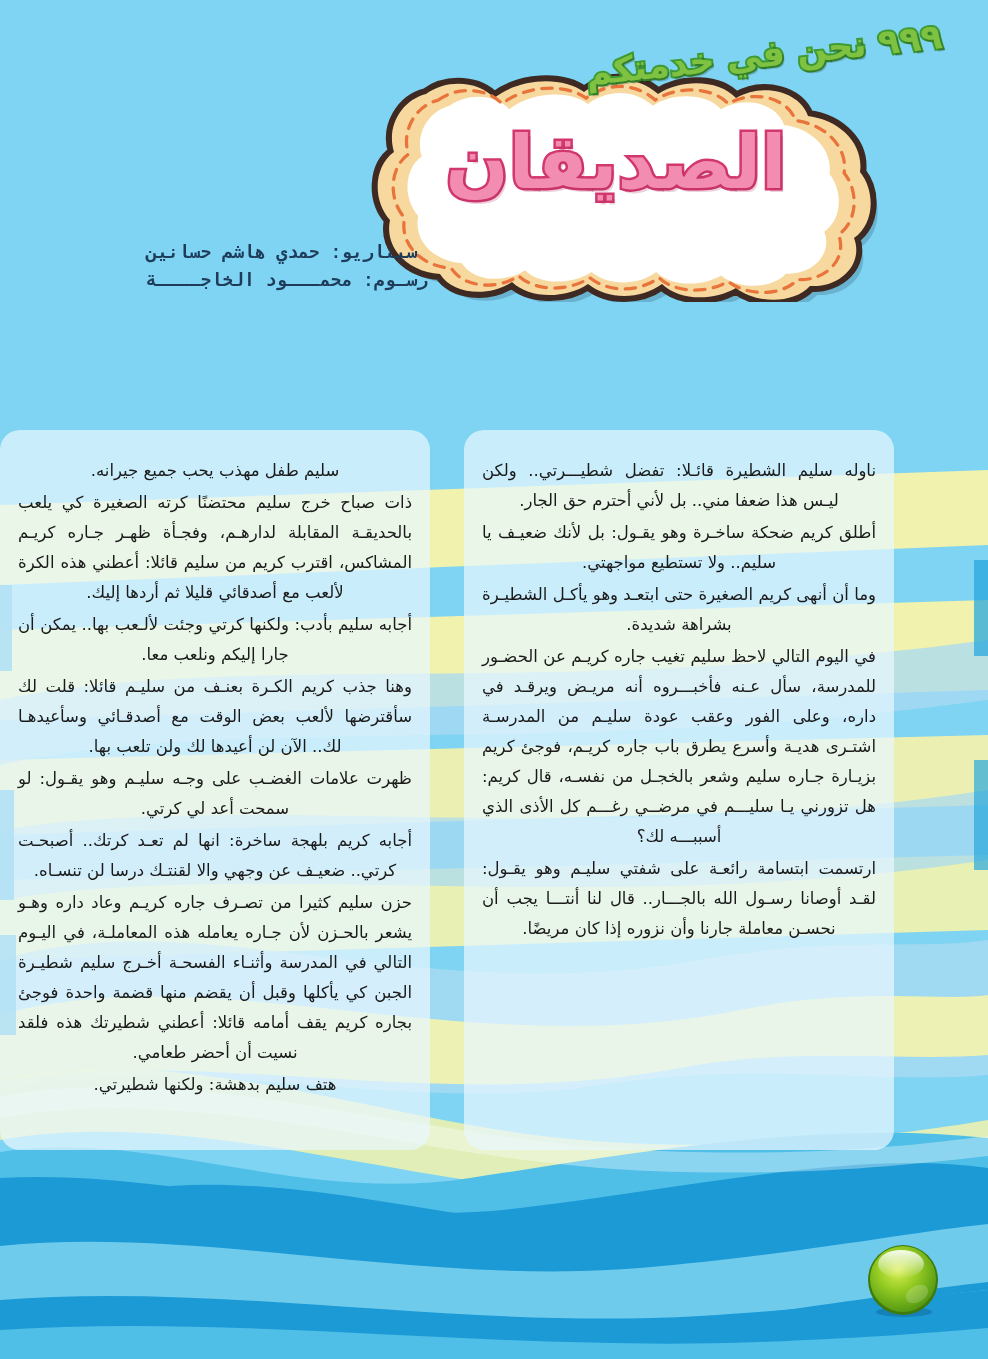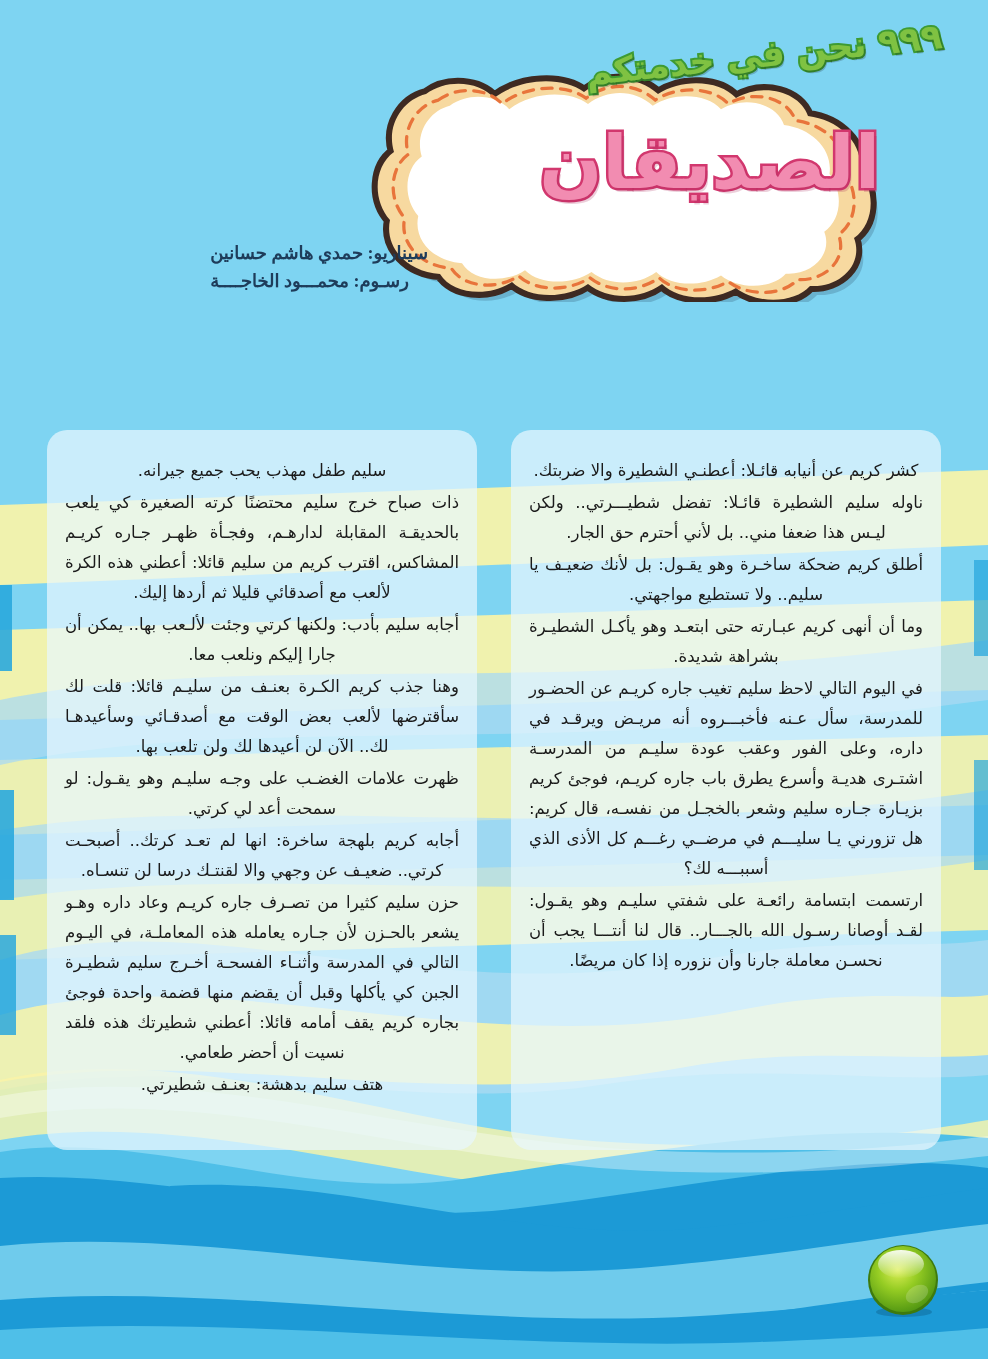--- a/index.html
+++ b/index.html
@@ -56,60 +56,59 @@
     top: 72px;
     width: 528px;
     height: 230px;
     z-index: 30;
   }
   .plaque-svg { display:block; width: 528px; height: 230px; }
   .plaque-title {
     position: absolute;
     left: 0; right: 0;
     top: 52px;
-    text-align: right;
+    text-align: center;
     font-family: "DejaVu Sans", sans-serif;
     font-size: 74px;
     font-weight: bold;
     color: #F28CB1;
     -webkit-text-stroke: 5px #D2376E;
     paint-order: stroke fill;
     direction: rtl;
     line-height: 1.05;
     text-shadow: 3px 4px 0 rgba(170,40,90,0.22);
   }
 
   
   .credits {
     position: absolute;
     right: 560px;
     top: 240px;
     z-index: 35;
     text-align: left;
     direction: rtl;
-    font-family: Liberation Serif, serif;
+    font-family: Liberation Mono, monospace;
     font-size: 18px;
     font-weight: bold;
     color: #1E3C5A;
     line-height: 1.55;
     white-space: nowrap;
   }
   .credits div { display: block; }
 
   
   .columns {
     position: absolute;
     top: 430px;
     left: 0;
     width: 988px;
     height: 720px;
     z-index: 20;
     display: flex;
     flex-direction: row-reverse;
-    justify-content: center;
     gap: 34px;
   }
   .col {
     position: relative;
     width: 430px;
     border-radius: 20px;
     background: rgba(232, 246, 253, 0.72);
     padding: 26px 18px 22px 18px;
     box-sizing: border-box;
   }
@@ -226,28 +225,27 @@
   <div class="columns">
 
     <div class="col">
       <p>سليم طفل مهذب يحب جميع جيرانه.</p>
       <p>ذات صباح خرج سليم محتضنًا كرته الصغيرة كي يلعب بالحديقـة المقابلة لدارهـم، وفجـأة ظهـر جـاره كريـم المشاكس، اقترب كريم من سليم قائلا: أعطني هذه الكرة لألعب مع أصدقائي قليلا ثم أردها إليك.</p>
       <p>أجابه سليم بأدب: ولكنها كرتي وجئت لألـعب بها.. يمكن أن جارا إليكم ونلعب معا.</p>
       <p>وهنا جذب كريم الكـرة بعنـف من سليـم قائلا: قلت لك سأقترضها لألعب بعض الوقت مع أصدقـائي وسأعيدهـا لك.. الآن لن أعيدها لك ولن تلعب بها.</p>
       <p>ظهرت علامات الغضـب على وجـه سليـم وهو يقـول: لو سمحت أعد لي كرتي.</p>
       <p>أجابه كريم بلهجة ساخرة: انها لم تعـد كرتك.. أصبحـت كرتي.. ضعيـف عن وجهي والا لقنتـك درسا لن تنسـاه.</p>
       <p>حزن سليم كثيرا من تصـرف جاره كريـم وعاد داره وهـو يشعر بالحـزن لأن جـاره يعامله هذه المعاملـة، في اليـوم التالي في المدرسة وأثنـاء الفسحـة أخـرج سليم شطيـرة الجبن كي يأكلها وقبل أن يقضم منها قضمة واحدة فوجئ بجاره كريم يقف أمامه قائلا: أعطني شطيرتك هذه فلقد نسيت أن أحضر طعامي.</p>
-      <p>هتف سليم بدهشة: بعنـف شطيرتي.</p>
+      <p>هتف سليم بدهشة: ولكنها شطيرتي.</p>
     </div>
 
     <div class="col">
-      <p>كشر كريم عن أنيابه قائـلا: أعطنـي الشطيرة والا ضربتك.</p>
       <p>ناوله سليم الشطيرة قائـلا: تفضل شطيـــرتي.. ولكن ليـس هذا ضعفا مني.. بل لأني أحترم حق الجار.</p>
       <p>أطلق كريم ضحكة ساخـرة وهو يقـول: بل لأنك ضعيـف يا سليم.. ولا تستطيع مواجهتي.</p>
-      <p>وما أن أنهى كريم عبـارته حتى ابتعـد وهو يأكـل الشطيـرة بشراهة شديدة.</p>
+      <p>وما أن أنهى كريم الصغيرة حتى ابتعـد وهو يأكـل الشطيـرة بشراهة شديدة.</p>
       <p>في اليوم التالي لاحظ سليم تغيب جاره كريـم عن الحضـور للمدرسة، سأل عـنه فأخبـــروه أنه مريـض ويرقـد في داره، وعلى الفور وعقب عودة سليـم من المدرسـة اشتـرى هديـة وأسرع يطرق باب جاره كريـم، فوجئ كريم بزيـارة جـاره سليم وشعر بالخجـل من نفسـه، قال كريم: هل تزورني يـا سليـــم في مرضــي رغـــم كل الأذى الذي أسببـــه لك؟</p>
       <p>ارتسمت ابتسامة رائعـة على شفتي سليـم وهو يقـول: لقـد أوصانا رسـول الله بالجـــار.. قال لنا أنتـــا يجب أن نحسـن معاملة جارنا وأن نزوره إذا كان مريضًا.</p>
     </div>
 
   </div>
 
   <svg class="ball" viewBox="0 0 76 76" xmlns="http://www.w3.org/2000/svg">
     <defs>
       <radialGradient id="ballBody" cx="42%" cy="36%" r="68%">
         <stop offset="0%" stop-color="#DCEF55"></stop>

